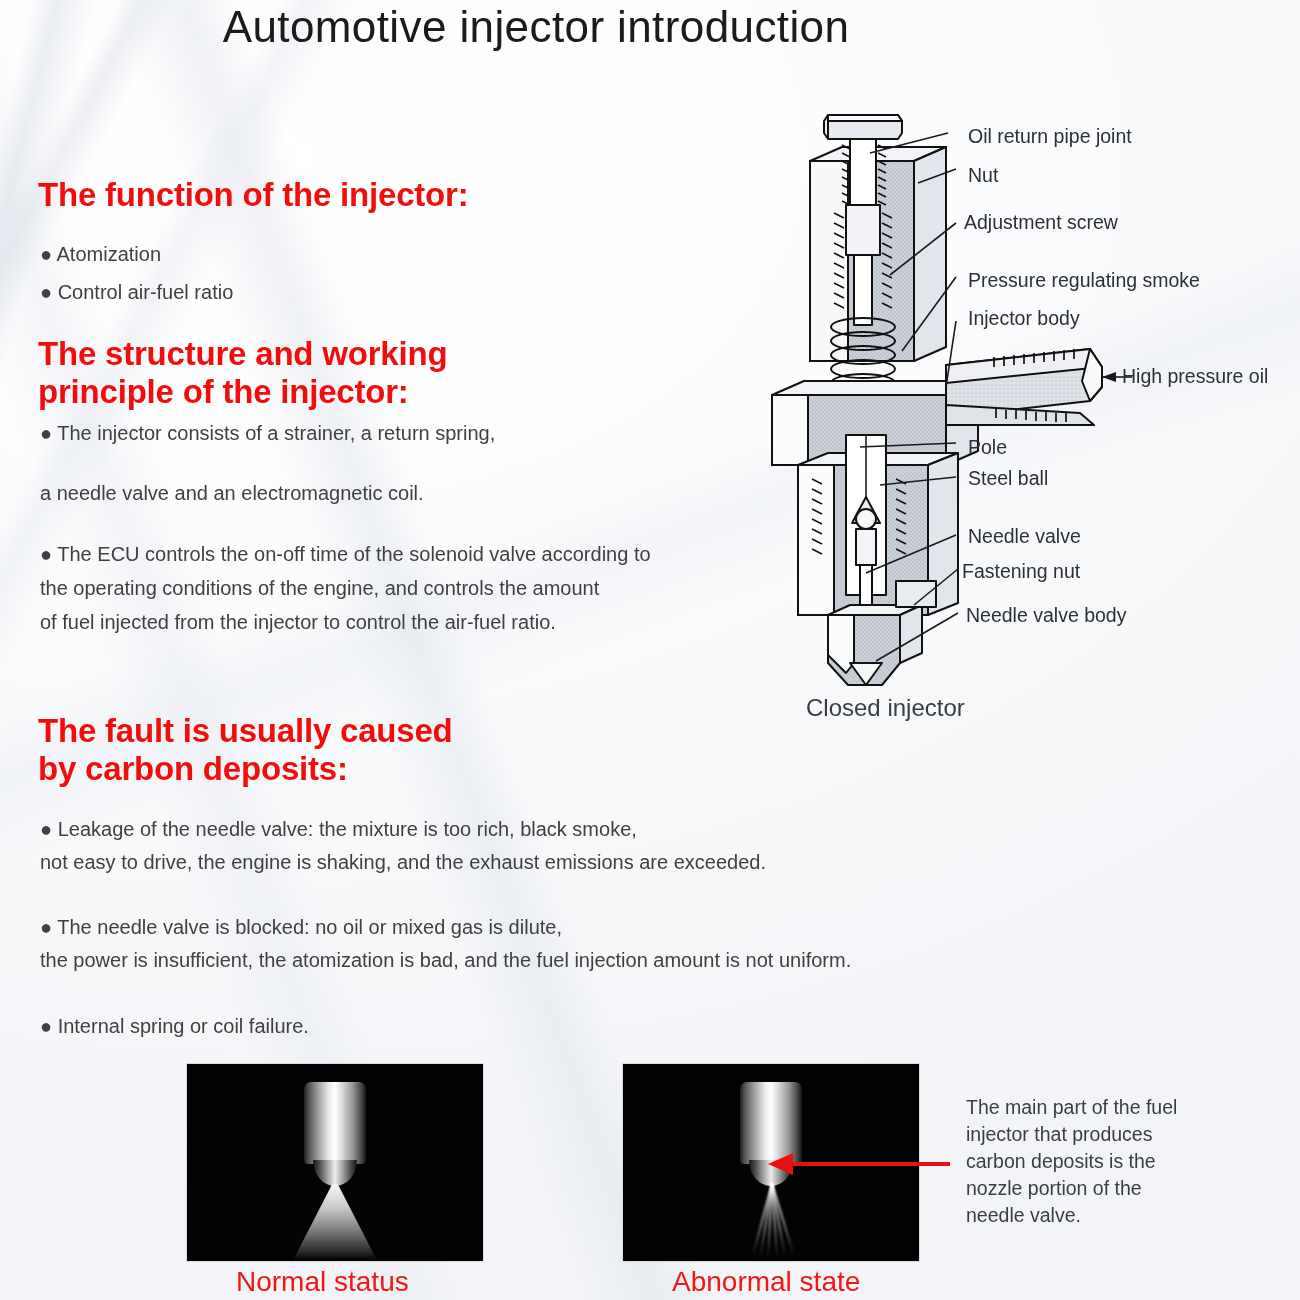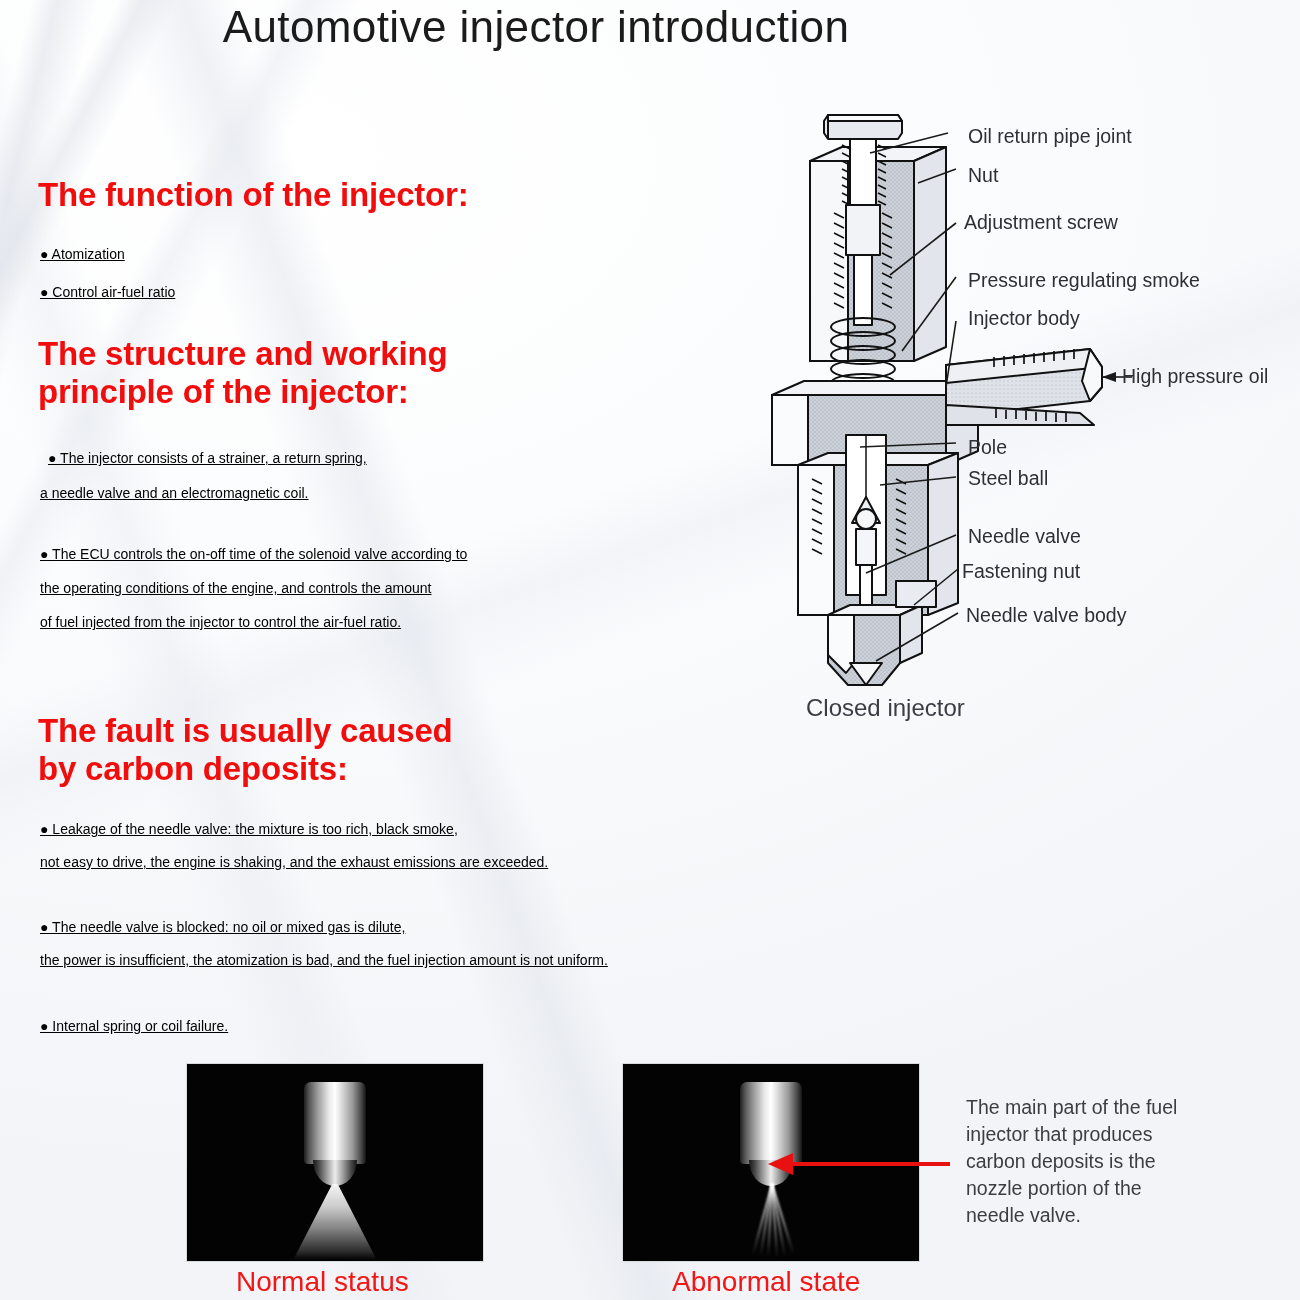--- a/index.html
+++ b/index.html
@@ -54,25 +54,24 @@
     letter-spacing: -0.2px;
     white-space: pre-line;
   }
   #h-function  { left: 38px; top: 176px; }
   #h-structure { left: 38px; top: 335px; }
   #h-fault     { left: 38px; top: 712px; }
 
   
   .body-line {
     position: absolute;
-    color: #000000;
-    font-size: 14px;
+    color: #404040;
+    font-size: 20px;
     line-height: 32px;
     white-space: pre;
-    text-decoration: underline;
   }
 
   
   #diagram { position: absolute; left: 750px; top: 95px; width: 550px; height: 640px; }
   .dlabel {
     position: absolute;
     font-size: 19.5px;
     color: #2c3034;
     white-space: nowrap;
   }
@@ -173,21 +172,21 @@
   <div class="title">Automotive injector introduction</div>
 
   <div class="heading" id="h-function">The function of the injector:</div>
 
   <div class="body-line" style="left:40px; top:238px;">● Atomization</div>
   <div class="body-line" style="left:40px; top:276px;">● Control air-fuel ratio</div>
 
   <div class="heading" id="h-structure">The structure and working
 principle of the injector:</div>
 
-  <div class="body-line" style="left:40px; top:442px;margin-left:8px;">● The injector consists of a strainer, a return spring,</div>
+  <div class="body-line" style="left:40px; top:417px;">● The injector consists of a strainer, a return spring,</div>
   <div class="body-line" style="left:40px; top:477px;">a needle valve and an electromagnetic coil.</div>
 
   <div class="body-line" style="left:40px; top:538px;">● The ECU controls the on-off time of the solenoid valve according to</div>
   <div class="body-line" style="left:40px; top:572px;">the operating conditions of the engine, and controls the amount</div>
   <div class="body-line" style="left:40px; top:606px;">of fuel injected from the injector to control the air-fuel ratio.</div>
 
   <div class="heading" id="h-fault">The fault is usually caused
 by carbon deposits:</div>
 
   <div class="body-line" style="left:40px; top:813px;">● Leakage of the needle valve: the mixture is too rich, black smoke,</div>

